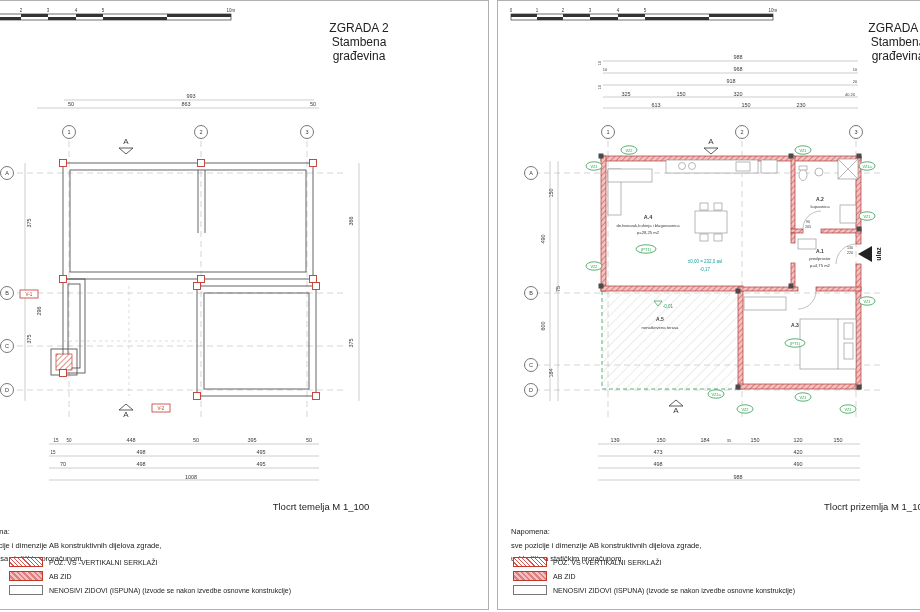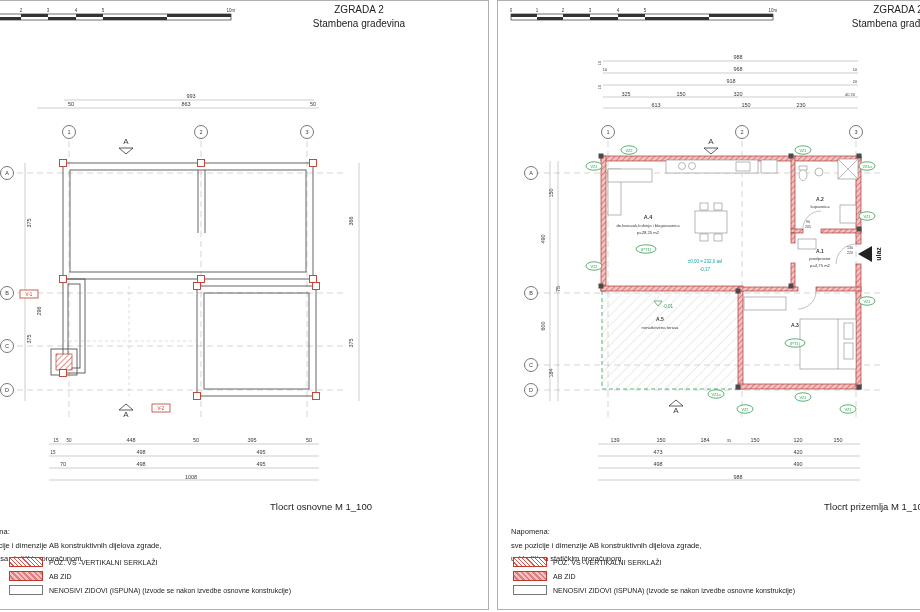--- a/index.html
+++ b/index.html
@@ -8,21 +8,21 @@
     background:#ffffff;
     font-family:"Liberation Sans", sans-serif;
   }
   .page{
     position:absolute;top:0;height:610px;width:521px;
     background:#fff;border:1px solid #b0b0b0;box-sizing:border-box;
   }
   .page-left{left:-32px;}
   .page-right{left:497px;}
   .plan-svg{position:absolute;left:0;top:0;width:521px;height:610px;}
-  .title{position:absolute;top:2px;width:100px;text-align:center;font-size:10px;line-height:14px;color:#222;}
+  .title{position:absolute;top:20px;width:100px;text-align:center;font-size:12px;line-height:14px;color:#222;}
   .caption{position:absolute;top:500px;width:170px;text-align:center;font-size:9.5px;color:#222;white-space:nowrap;}
   .notes{position:absolute;top:524px;font-size:7.5px;line-height:13.5px;color:#222;white-space:nowrap;}
   .legend{position:absolute;top:556px;display:flex;flex-direction:column;gap:4px;}
   .lrow{display:flex;align-items:center;gap:6px;}
   .sw{width:34px;height:10px;border:1px solid #c0392b;box-sizing:border-box;flex:0 0 auto;}
   .sw-serklaz{background:repeating-linear-gradient(45deg,#fff,#fff 2px,#d9534f 2px,#d9534f 3px);}
   .sw-abzid{background:repeating-linear-gradient(45deg,#f3c1c1,#f3c1c1 2px,#dd7f7f 2px,#dd7f7f 4px);}
   .sw-nenosivi{background:#fff;border-color:#777;}
   .llabel{font-size:7px;color:#222;white-space:nowrap;}
   svg text{font-family:"Liberation Sans", sans-serif;}
@@ -236,21 +236,21 @@
       <g>
         <text x="222" y="478" text-anchor="middle" font-size="5.5" fill="#3a3a3a">1008</text>
       </g>
     </svg>
 
   <div class="title" style="left:340px;">
     <div>ZGRADA 2</div>
     <div>Stambena građevina</div>
   </div>
 
-  <div class="caption" style="left:267px;">Tlocrt osnovne M 1_100</div>
+  <div class="caption" style="left:267px;">Tlocrt temelja M 1_100</div>
 
   <div class="notes" style="left:2px;">
     <div>Napomena:</div>
     <div>sve pozicije i dimenzije AB konstruktivnih dijelova zgrade,</div>
     <div>uskladiti sa statičkim proračunom.</div>
   </div>
 
   <div class="legend" style="left:40px;">
     <div class="lrow">
       <span class="sw sw-serklaz"></span>

